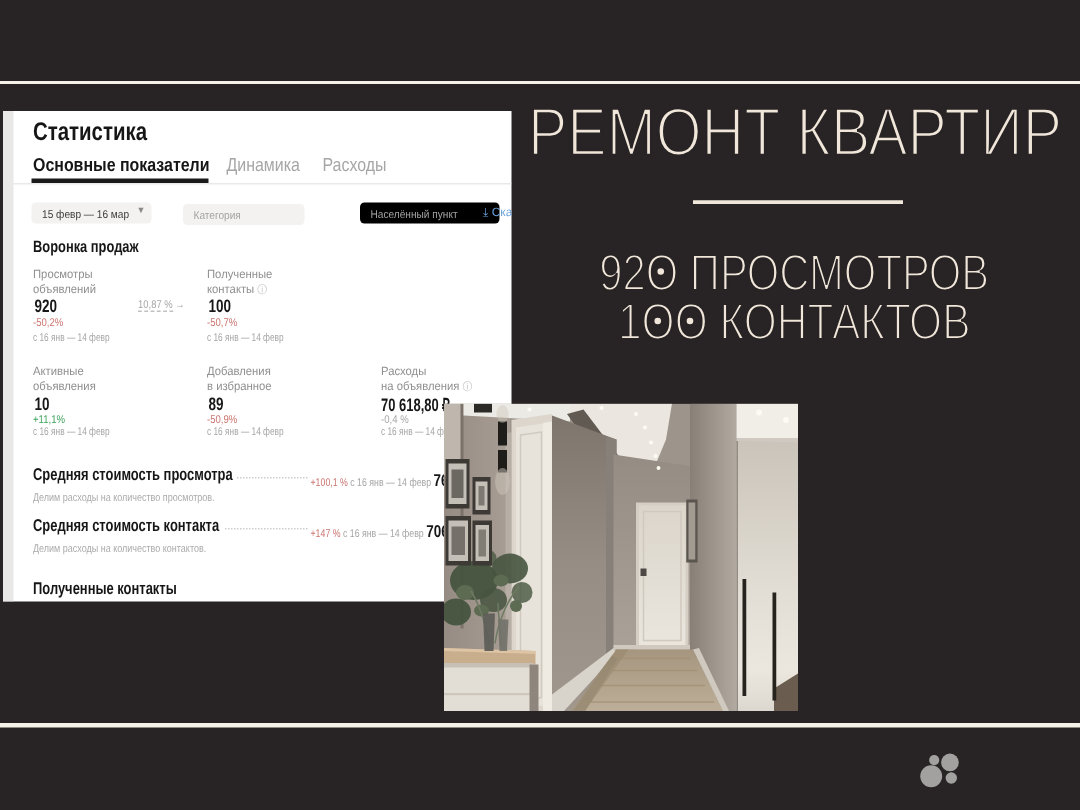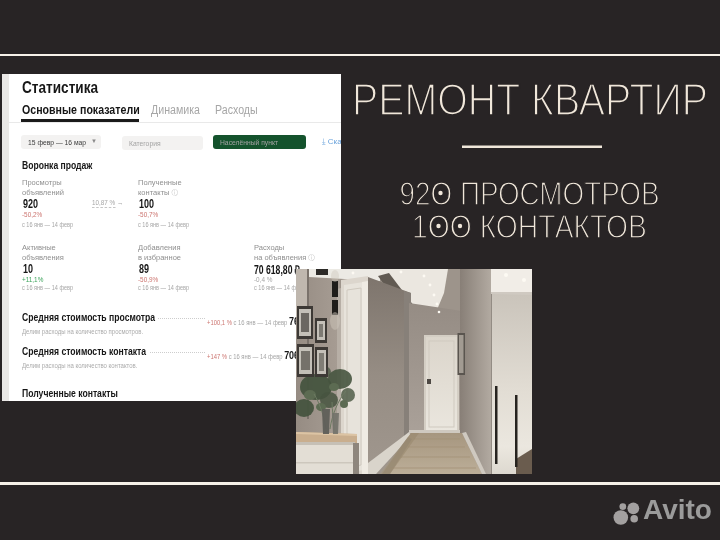--- a/index.html
+++ b/index.html
@@ -44,21 +44,21 @@
     <div class="abs" style="left:19px;top:45px;width:118px;height:2.5px;background:#1a1a1a"></div>
     <div class="abs" style="left:7px;top:47.5px;width:332px;height:1px;background:#e9e9e9"></div>
 
     <div class="abs" style="left:19px;top:61px;width:80px;height:14px;background:#f3f2f1;border-radius:3px">
       <span style="position:absolute;left:7px;top:3px;font-size:7.5px;color:#3c3c3c;white-space:nowrap;display:inline-block;transform:scaleX(0.9);transform-origin:0 0">15 февр — 16 мар</span>
       <span style="position:absolute;right:4px;top:3px;font-size:6px;color:#8a8a8a">▼</span>
     </div>
     <div class="abs" style="left:120px;top:62px;width:81px;height:14px;background:#f3f2f1;border-radius:3px">
       <span style="position:absolute;left:7px;top:3px;font-size:7.5px;color:#a3a3a3;white-space:nowrap;display:inline-block;transform:scaleX(0.9);transform-origin:0 0">Категория</span>
     </div>
-    <div class="abs" style="left:211px;top:61px;width:93px;height:14px;background:#14532d;border-radius:3px">
+    <div class="abs" style="left:238px;top:61px;width:93px;height:14px;background:#000000;border-radius:3px">
       <span style="position:absolute;left:7px;top:3px;font-size:7.5px;color:#a3a3a3;white-space:nowrap;display:inline-block;transform:scaleX(0.9);transform-origin:0 0">Населённый пункт</span>
     </div>
     <div class="t" style="left:320px;top:63px;font-size:8px;color:#6ba3dc">⤓ Скачать</div>
 
     <div class="t bold blk" style="left:20px;top:85px;font-size:11px;transform:scaleX(0.78)">Воронка продаж</div>
 
     <div class="t g" style="left:20px;top:104px;font-size:8px;line-height:9.5px;transform:scaleX(0.94)">Просмотры<br>объявлений</div>
     <div class="t bold blk" style="left:21px;top:123px;font-size:12px;transform:scaleX(0.75)">920</div>
     <div class="t gl" style="left:90px;top:123.5px;font-size:7.5px;transform:scaleX(0.84)"><span style="border-bottom:1px dashed #c0c0c0">10,87&nbsp;%</span> →</div>
     <div class="t red" style="left:20px;top:135.5px;font-size:7.5px;transform:scaleX(0.85)">-50,2%</div>
@@ -90,21 +90,21 @@
     <div class="t" style="left:20px;top:253px;font-size:7.5px;color:#ababab;transform:scaleX(0.8)">Делим расходы на количество просмотров.</div>
 
     <div class="t bold blk" style="left:20px;top:271px;font-size:11.5px;transform:scaleX(0.75)">Средняя стоимость контакта</div>
     <div class="abs" style="left:148px;top:278px;width:55px;border-bottom:1.5px dotted #cdcdcd"></div>
     <div class="t" style="left:205px;top:274.5px;font-size:7.5px;transform:scaleX(0.78);transform-origin:0 0;white-space:nowrap"><span class="red">+147&nbsp;%</span> <span class="gl">с 16 янв — 14 февр</span> <span class="bold blk" style="font-size:11.5px">706,19</span></div>
     <div class="t" style="left:20px;top:287px;font-size:7.5px;color:#ababab;transform:scaleX(0.8)">Делим расходы на количество контактов.</div>
 
     <div class="t bold blk" style="left:20px;top:313px;font-size:11.5px;transform:scaleX(0.75)">Полученные контакты</div>
   </div>
 
-  <div class="abs" style="left:345px;top:76px;width:375px;height:170px">
+  <div class="abs" style="left:345px;top:64px;width:375px;height:170px">
     <svg width="375" height="170" viewBox="0 0 375 170">
       <g fill="#f0e7da" font-family="Liberation Sans,sans-serif">
         <text x="185" y="39" text-anchor="middle" font-size="45" textLength="356" lengthAdjust="spacingAndGlyphs" stroke="#282425" stroke-width="1.7">РЕМОНТ КВАРТИР</text>
         <rect x="117" y="69.5" width="140" height="2.5"></rect>
         <text x="184.5" y="129" text-anchor="middle" font-size="34" textLength="260" lengthAdjust="spacingAndGlyphs" stroke="#282425" stroke-width="1.4">92О ПРОСМОТРОВ</text>
         <text x="184.5" y="162" text-anchor="middle" font-size="34" textLength="235" lengthAdjust="spacingAndGlyphs" stroke="#282425" stroke-width="1.4">1ОО КОНТАКТОВ</text>
         <circle id="d1" cx="95.5" cy="117" r="2.2"></circle>
         <circle id="d2" cx="93.5" cy="150" r="2.2"></circle>
         <circle id="d3" cx="115" cy="150" r="2.2"></circle>
       </g>
@@ -278,15 +278,14 @@
 
   <div class="logo">
     <svg width="36" height="34" viewBox="0 0 36 34">
       <g fill="#a3a0a0">
         <circle cx="12.8" cy="8.7" r="3.4"></circle>
         <circle cx="23.3" cy="10.3" r="5.9"></circle>
         <circle cx="10.8" cy="19.5" r="7.3"></circle>
         <circle cx="24.2" cy="20.7" r="3.8"></circle>
       </g>
     </svg>
-    <div class="logo-text">Avito</div>
   </div>
 </div>
 
 </body></html>

